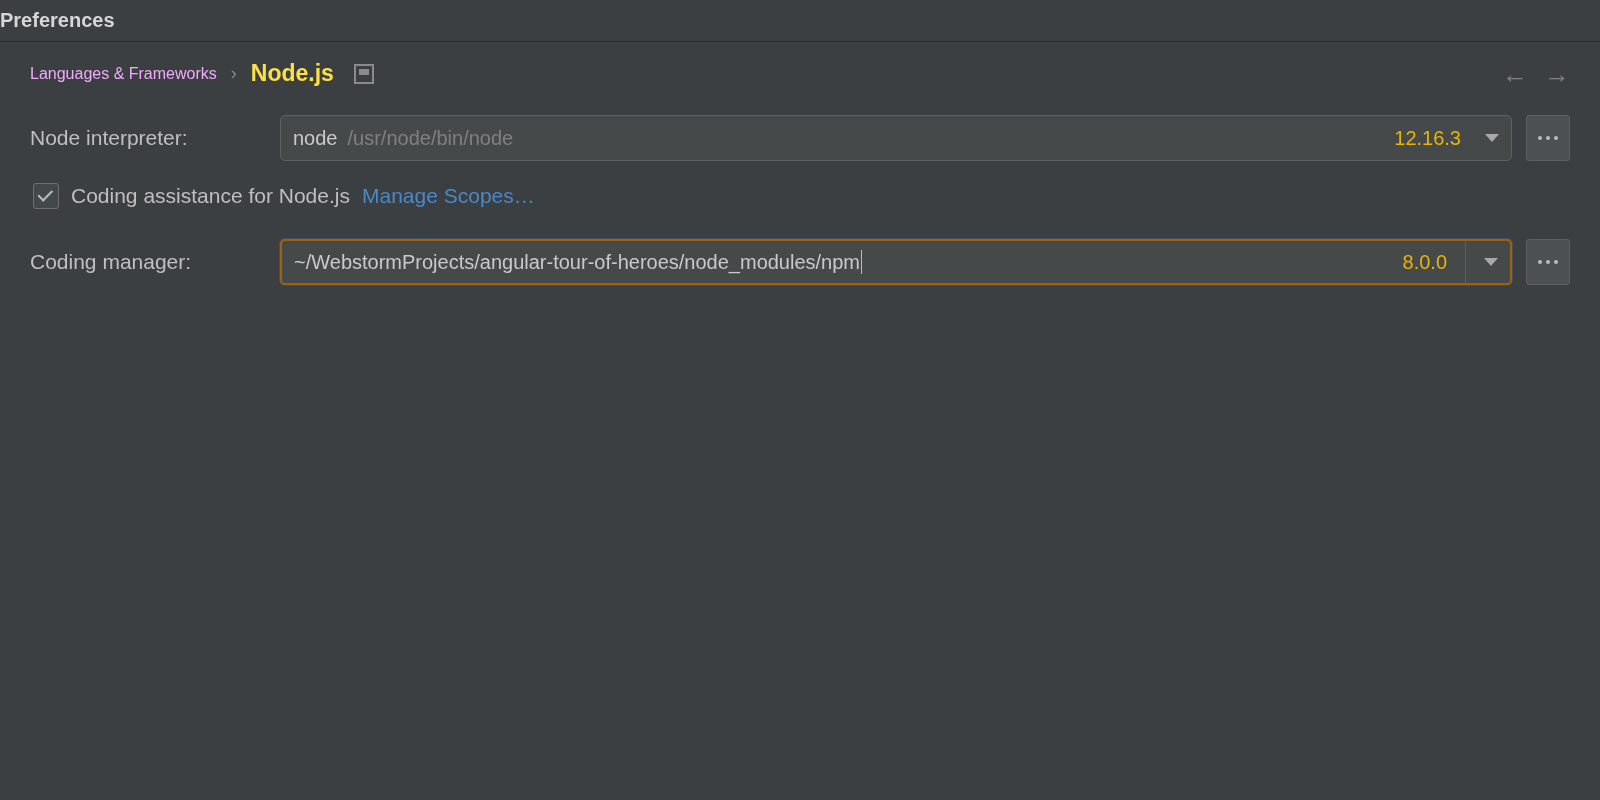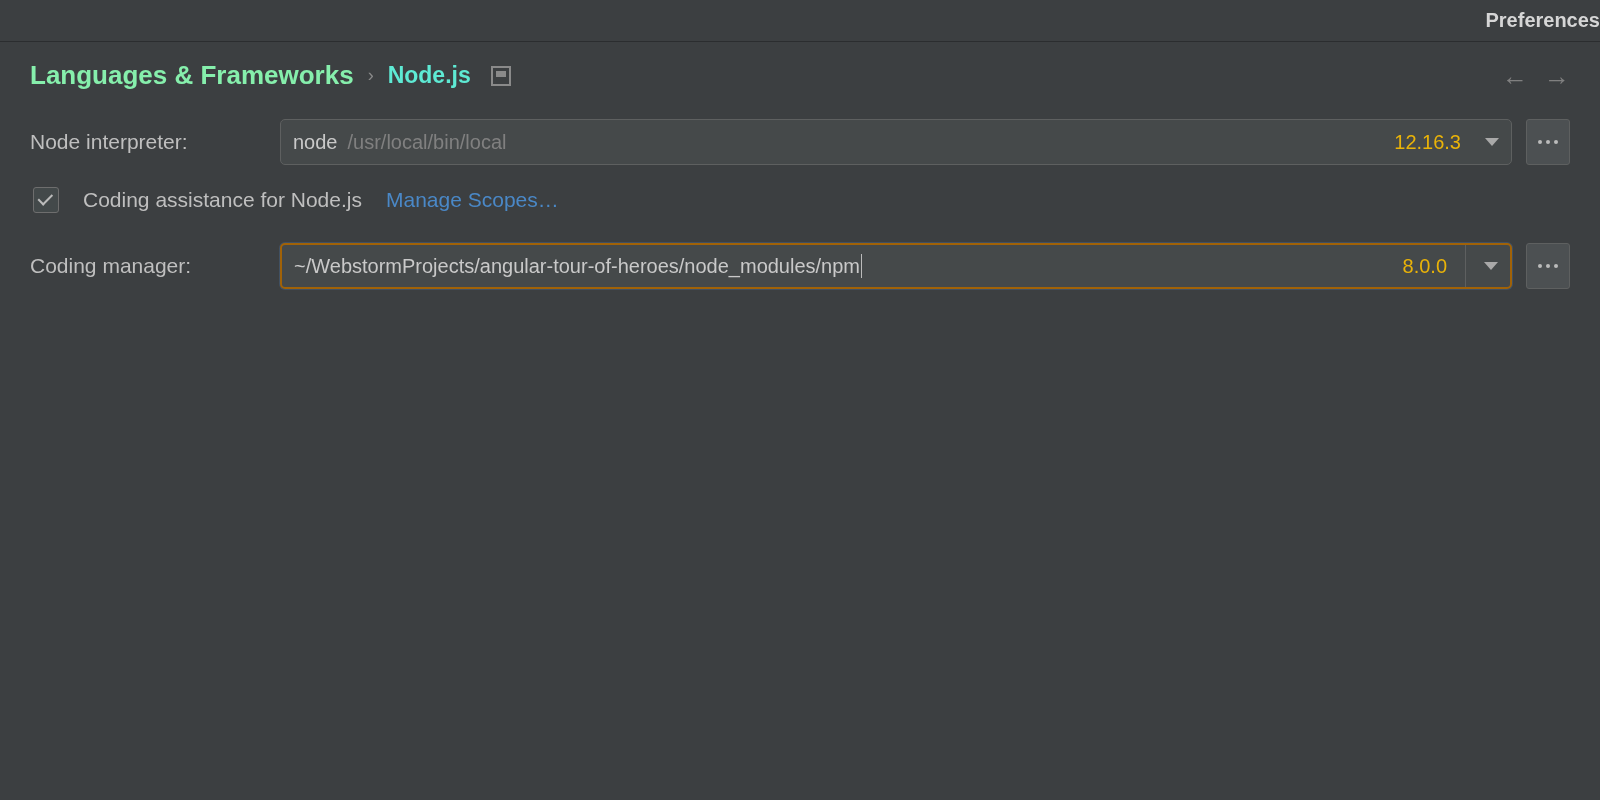--- a/index.html
+++ b/index.html
@@ -9,49 +9,49 @@
     font-family: -apple-system, BlinkMacSystemFont, "Segoe UI", Arial, sans-serif;
     font-size: 20px;
     width: 1600px;
     height: 800px;
     overflow: hidden;
   }
   .titlebar {
     height: 42px;
     display: flex;
     align-items: center;
-    justify-content: flex-end;
+    justify-content: flex-start;
     border-bottom: 1px solid #2b2d2f;
     font-weight: 600;
     color: #d6d6d6;
   }
   .breadcrumb-row {
     display: flex;
     align-items: center;
     padding: 18px 30px 28px 30px;
   }
   .breadcrumb-left {
     display: flex;
     align-items: center;
     gap: 14px;
     flex: 1;
   }
   .bc-root {
-    font-weight: 700;
-    font-size: 26px;
-    color: #86efac;
+    font-weight: 400;
+    font-size: 16px;
+    color: #f0abfc;
   }
   .bc-chevron {
     color: #8a8a8a;
     font-size: 18px;
   }
   .bc-leaf {
     font-weight: 700;
     font-size: 23px;
-    color: #5eead4;
+    color: #fde047;
   }
   .bc-project-icon {
     width: 20px;
     height: 20px;
     border: 2px solid #8a8a8a;
     position: relative;
     margin-left: 6px;
   }
   .bc-project-icon::after {
     content: "";
@@ -154,21 +154,21 @@
     justify-content: center;
     gap: 4px;
     cursor: pointer;
   }
   .browse-btn span {
     width: 4px; height: 4px; background: #bbbbbb; border-radius: 50%;
   }
   .check-row {
     display: flex;
     align-items: center;
-    gap: 24px;
+    gap: 12px;
     margin-bottom: 30px;
     padding-left: 0;
   }
   .checkbox {
     width: 26px; height: 26px;
     border: 1px solid #6e6e6e;
     border-radius: 3px;
     background: #43494a;
     display: flex; align-items: center; justify-content: center;
     cursor: pointer;
@@ -210,21 +210,21 @@
   </div>
 </div>
 
 <div class="form">
 
   <div class="row">
     <div class="label-col">Node interpreter:</div>
     <div class="field-col">
       <div class="combo">
         <span class="text-main">node</span>
-        <span class="text-secondary">/usr/local/bin/local</span>
+        <span class="text-secondary">/usr/node/bin/node</span>
         <span class="spacer"></span>
         <span class="version">12.16.3</span>
         <span class="dropdown-caret"></span>
       </div>
       <div class="browse-btn">
         <span></span>
           <span></span>
           <span></span>
       </div>
     </div>

